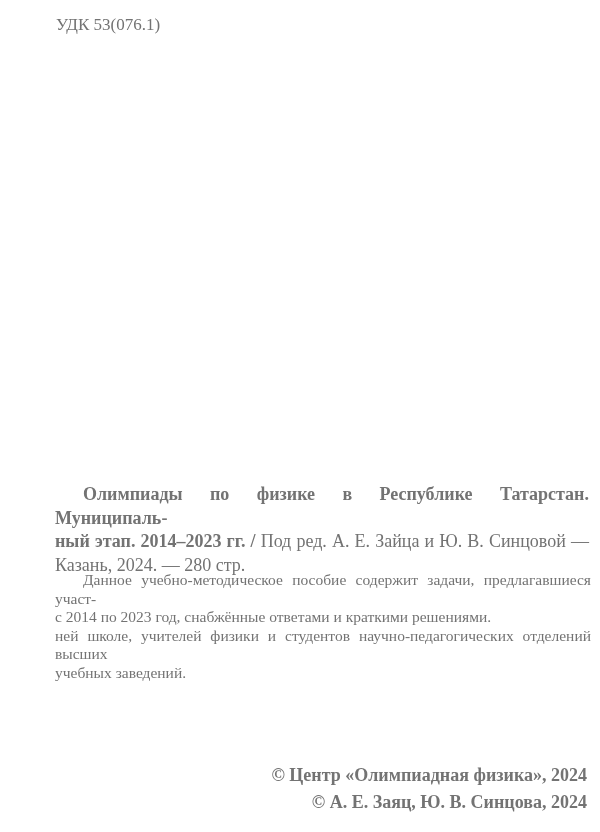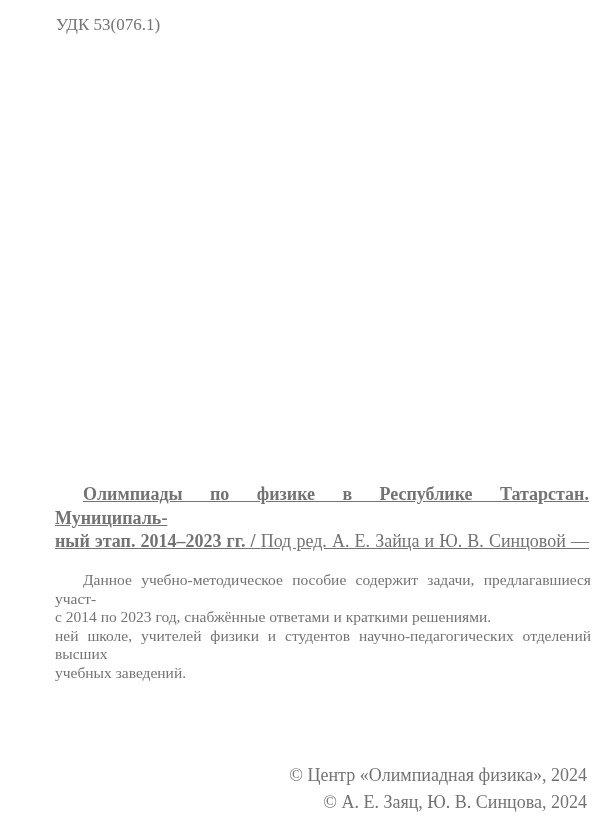--- a/index.html
+++ b/index.html
@@ -20,21 +20,20 @@
     line-height: 21px;
     white-space: nowrap;
   }
   .bib-block {
     position: absolute;
     left: 55px;
     top: 483px;
     width: 534px;
     font-size: 18px;
     line-height: 23.5px;
-    text-decoration: underline;
   }
   .bib-block b { font-weight: bold; }
   .annotation-block {
     position: absolute;
     left: 55px;
     top: 571px;
     width: 536px;
     font-size: 15.5px;
     line-height: 18.6px;
   }
@@ -42,34 +41,36 @@
   .line.just { text-align: justify; text-align-last: justify; }
   .line.indent { text-indent: 28px; }
   .copyright-block {
     position: absolute;
     right: 13px;
     top: 762px;
     text-align: right;
     font-size: 18px;
     line-height: 26.5px;
     white-space: nowrap;
+    font-weight: bold;
   }
 </style>
 </head>
 <body>
 
 <div class="page">
 
   <div class="udc-block">
     <div>УДК 53(076.1)</div>
   </div>
 
   <div class="bib-block" id="bib">
       <div class="line just indent"><b>Олимпиады по физике в Республике Татарстан. Муниципаль-</b></div>
       <div class="line just"><b>ный этап. 2014–2023 гг. / </b><span>Под ред. А. Е. Зайца и Ю. В. Синцовой —</span></div>
+      <div class="line"><span>Казань, 2024. — 280 стр.</span></div>
     </div>
 
   <div class="annotation-block" id="annotation">
       <div>
         <div class="line just indent">Данное учебно-методическое пособие содержит задачи, предлагавшиеся участ-</div>
         <div class="line">с 2014 по 2023 год, снабжённые ответами и краткими решениями.</div>
       </div>
       <div>
         <div class="line just">ней школе, учителей физики и студентов научно-педагогических отделений высших</div>
         <div class="line">учебных заведений.</div>

